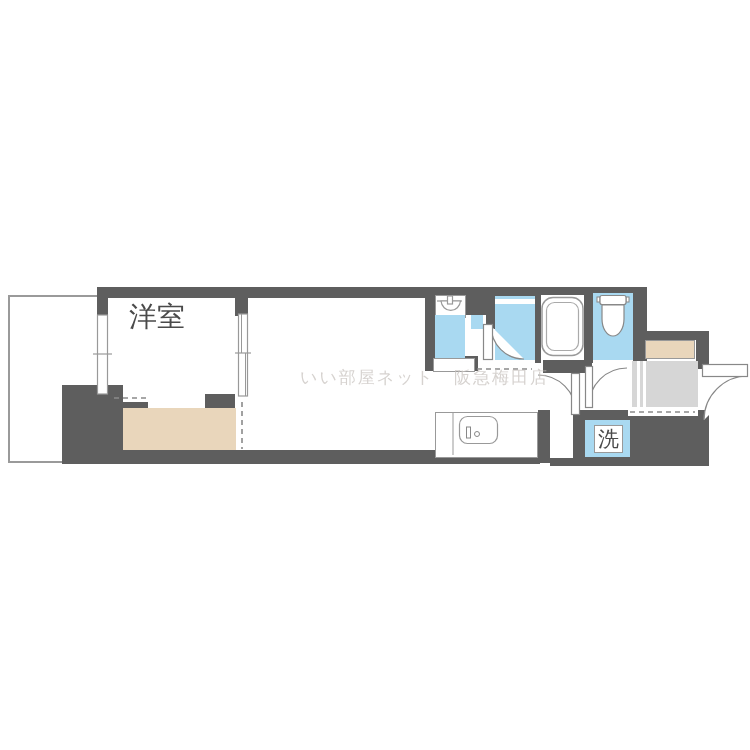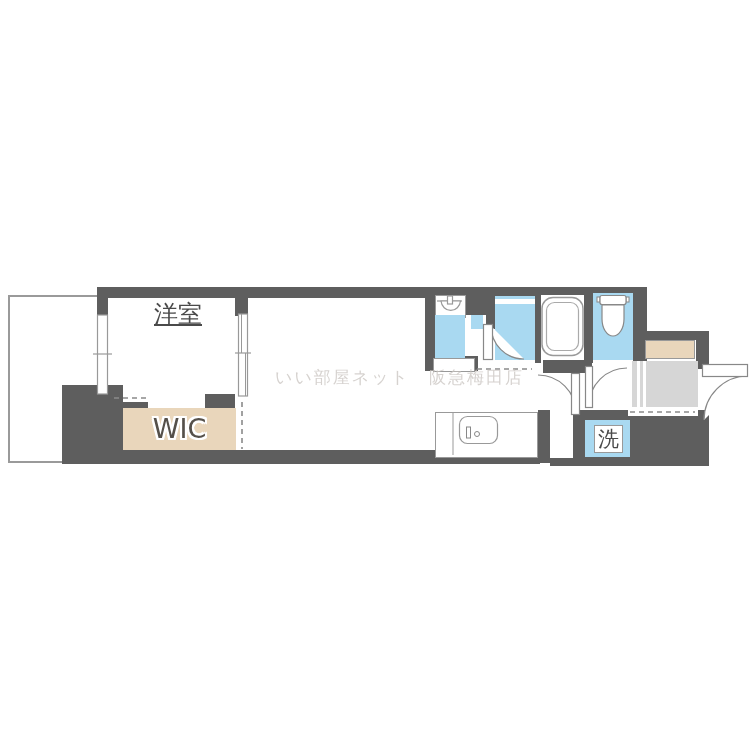--- a/index.html
+++ b/index.html
@@ -11,29 +11,29 @@
   .floor{position:absolute;}
   .wic-floor{background:var(--closet,#e9d6bb);}
   .wet{background:var(--wet-area,#a9d9f1);}
   .genkan-floor{background:var(--entrance-floor,#d6d6d6);}
   .whitebox{background:#fff;border:1px solid #999;}
   .plainwhite{background:#fff;}
   .shoebox{background:var(--closet,#e9d6bb);border:1px solid #999;}
   .stripe{position:absolute;background:#fff;width:3px;}
   svg.overlay{position:absolute;left:0;top:0;pointer-events:none;}
   .label{position:absolute;color:var(--label-text,#4a4a4a);text-align:center;line-height:1.04;}
-  .bedroom-label{left:111px;top:302px;width:134px;font-size:24px;text-decoration:underline;}
+  .bedroom-label{left:90px;top:302px;width:134px;font-size:28px;}
   .ldk-label{left:248px;top:321px;width:168px;font-size:41px;letter-spacing:1px;}
   .wic-label{left:123px;top:415px;width:113px;font-size:27px;color:#55504a;
     text-shadow:-2px -2px 0 #fff,2px -2px 0 #fff,-2px 2px 0 #fff,2px 2px 0 #fff,0 -2px 0 #fff,0 2px 0 #fff,-2px 0 0 #fff,2px 0 0 #fff;}
   .genkan-label{left:628px;top:372px;width:76px;font-size:29px;color:#3f3f3f;letter-spacing:2px;
     text-shadow:-2px -2px 0 #fff,2px -2px 0 #fff,-2px 2px 0 #fff,2px 2px 0 #fff,0 -2px 0 #fff,0 2px 0 #fff,-2px 0 0 #fff,2px 0 0 #fff;}
   .sen-label{left:594px;top:426px;width:29px;height:28px;font-size:21px;color:#4a4a4a;
              display:flex;align-items:center;justify-content:center;}
-  .watermark{position:absolute;left:275px;top:366px;font-size:17px;letter-spacing:2px;
+  .watermark{position:absolute;left:300px;top:366px;font-size:17px;letter-spacing:2px;
              color:#c9c4c0;opacity:.75;white-space:nowrap;}
 </style>
 </head>
 <body>
 
 <div class="stage">
 
   <div class="balcony"></div>
 
   <div class="w" style="left:97px;top:287px;width:550px;height:11px;"></div>
@@ -143,16 +143,15 @@
     </g>
   </svg>
 
   <div class="watermark">いい部屋ネット　阪急梅田店</div>
 
   <div class="label bedroom-label">
     <div>洋室</div>
   </div>
   <div class="label ldk-label">
   </div>
-  <div class="label wic-label">WIC</div>
   <div class="label sen-label">洗</div>
 
 </div>
 
 </body></html>

